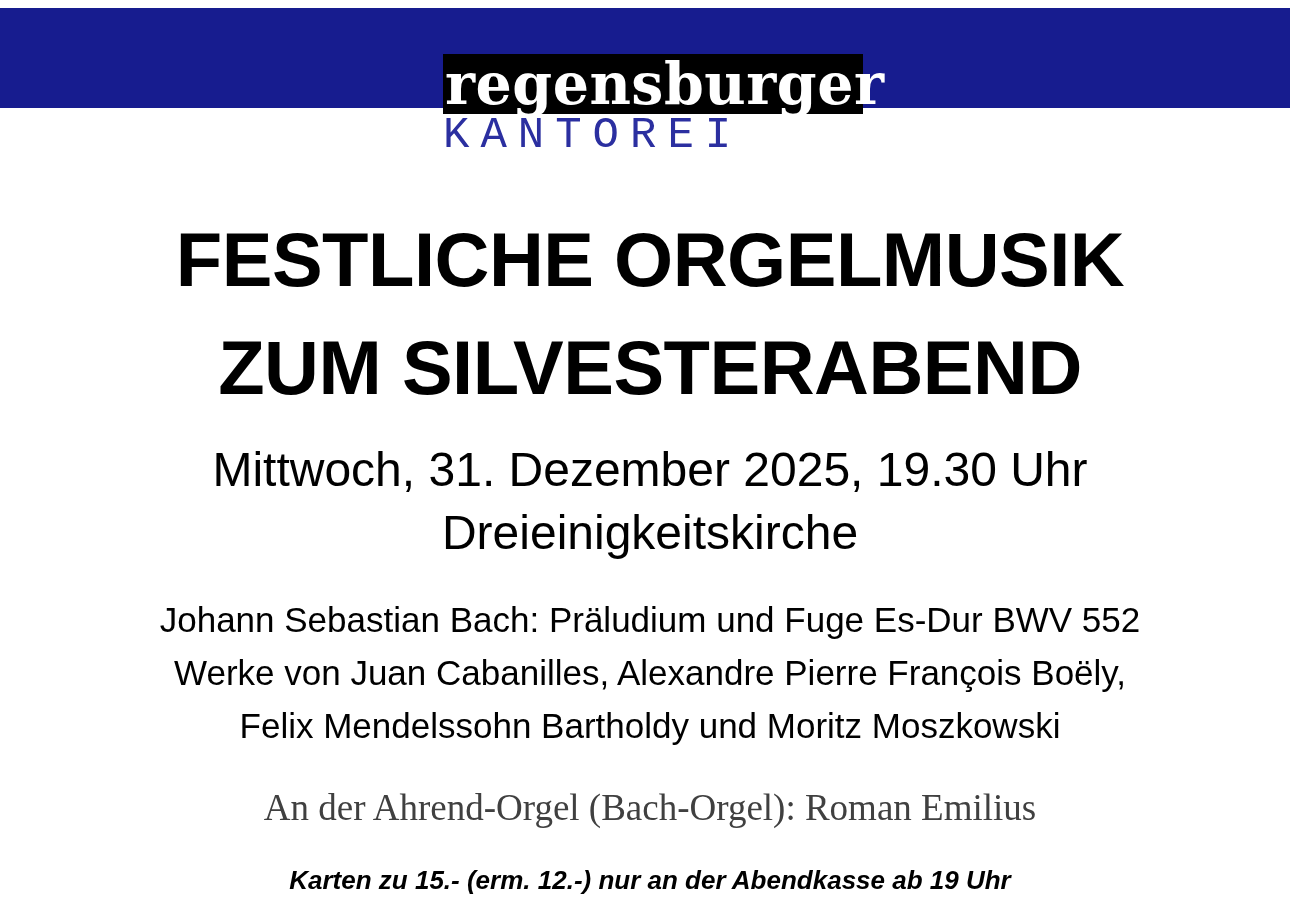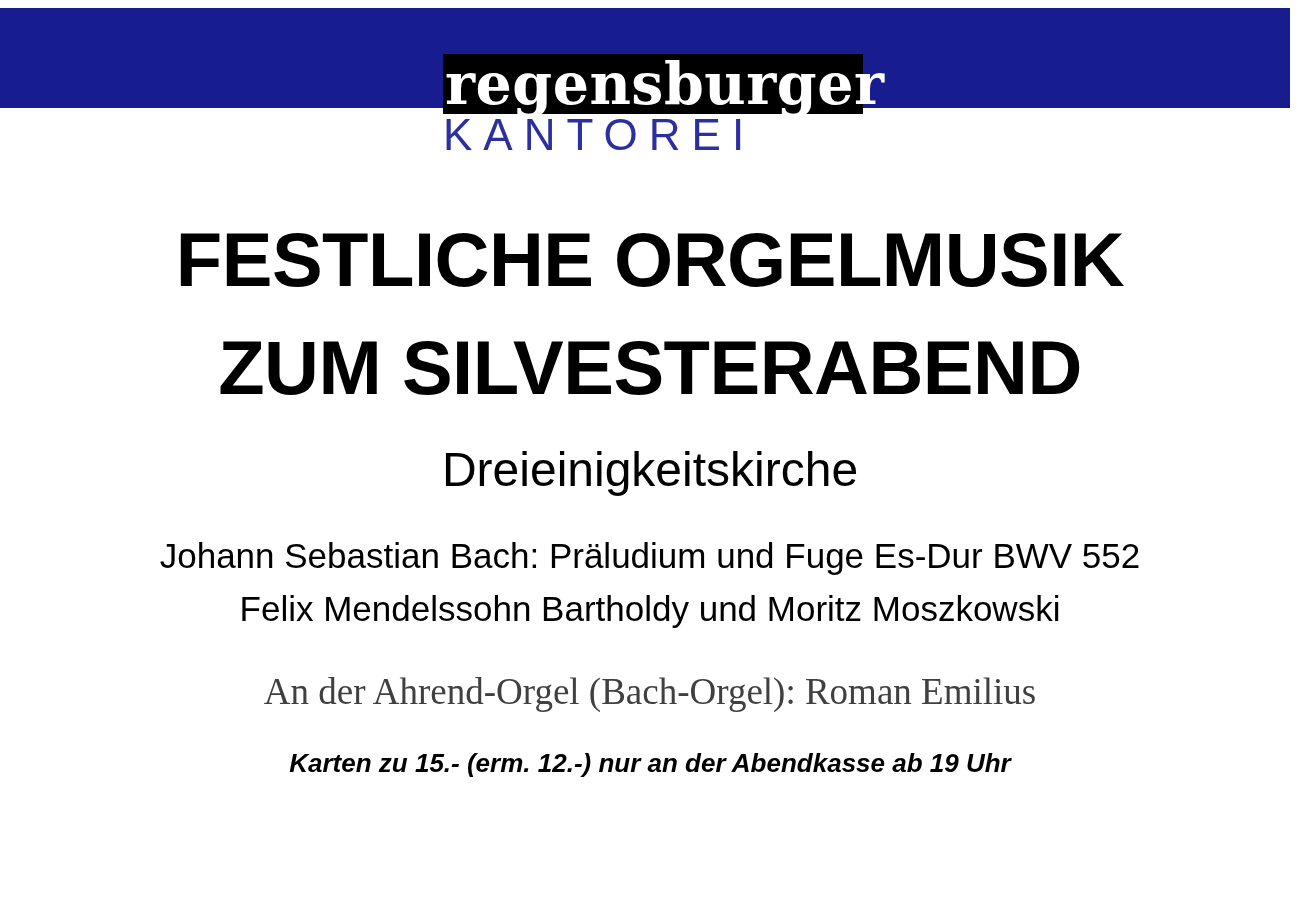--- a/index.html
+++ b/index.html
@@ -58,21 +58,21 @@
     padding: 0 2px;
     box-sizing: border-box;
     white-space: nowrap;
   }
 
   .logo-sub {
     position: absolute;
     left: 443px;
     top: 101px;
     width: 420px;
-    font-family: Liberation Sans, sans-serif;
+    font-family: Liberation Mono, monospace;
     font-weight: normal;
     font-size: 44px;
     line-height: 52px;
     letter-spacing: 11px;
     color: #2b2fa0;
     white-space: nowrap;
   }
 
   
   .content {
@@ -147,25 +147,27 @@
   </div>
 
   <div class="content">
 
     <h1 class="title">
       <span class="line">FESTLICHE ORGELMUSIK</span>
       <span class="line">ZUM SILVESTERABEND</span>
     </h1>
 
     <div class="subtitle">
+      <span class="line">Mittwoch, 31. Dezember 2025, 19.30 Uhr</span>
       <span class="line">Dreieinigkeitskirche</span>
     </div>
 
     <div class="program">
       <span class="line">Johann Sebastian Bach: Präludium und Fuge Es-Dur BWV 552</span>
+      <span class="line">Werke von Juan Cabanilles, Alexandre Pierre François Boëly,</span>
       <span class="line">Felix Mendelssohn Bartholdy und Moritz Moszkowski</span>
     </div>
 
     <div class="performer">An der Ahrend-Orgel (Bach-Orgel): Roman Emilius</div>
 
     <div class="tickets">Karten zu 15.- (erm. 12.-) nur an der Abendkasse ab 19 Uhr</div>
 
   </div>
 </div>
 

